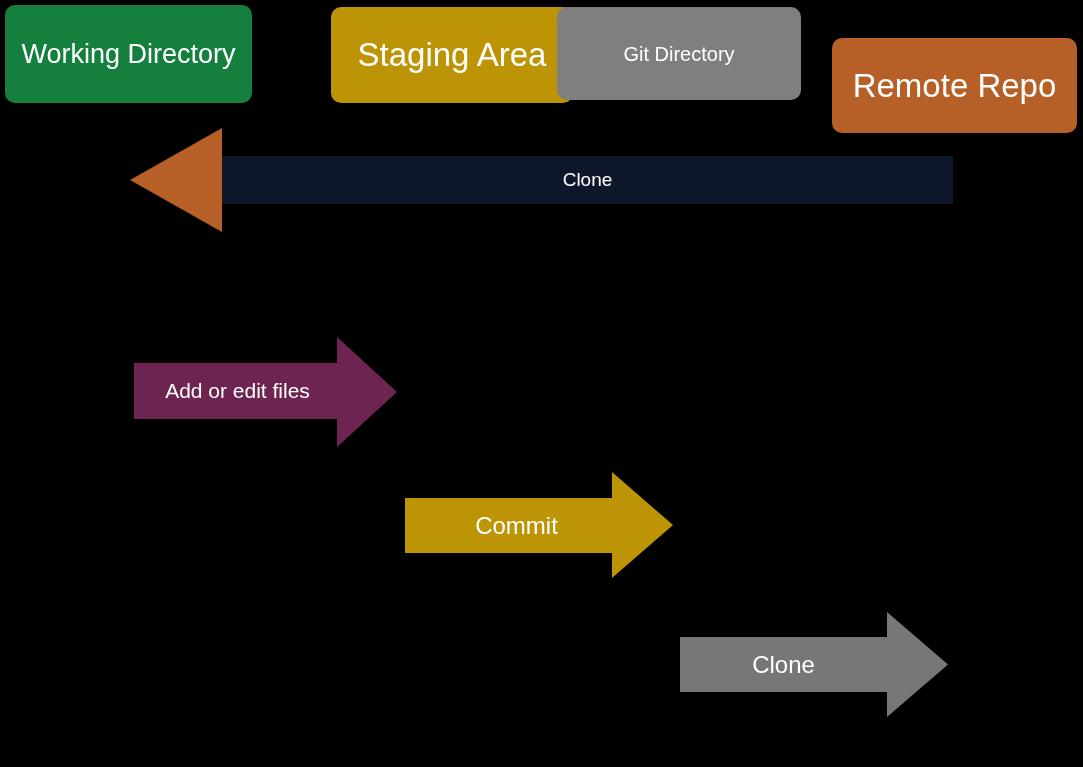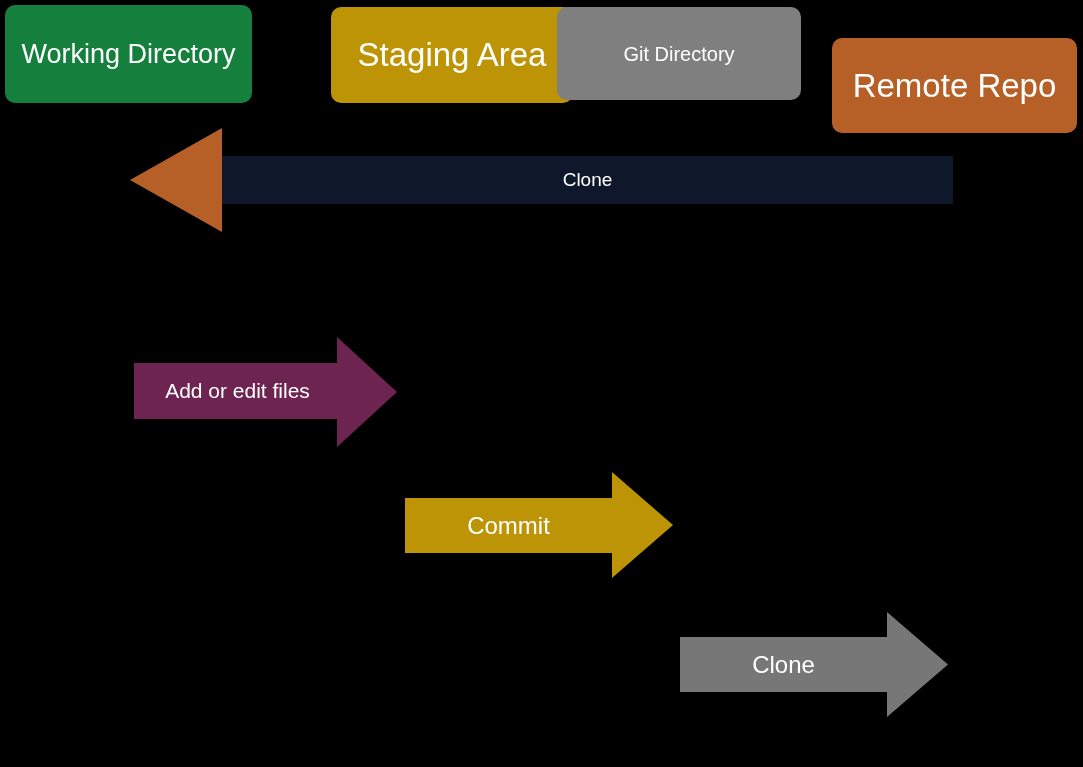--- a/index.html
+++ b/index.html
@@ -99,21 +99,21 @@
   </div>
 
   <div class="arrow arrow-add">
     <div class="arrow-body" style="background-color: rgb(110, 36, 81);">
       <span>Add or edit files</span>
     </div>
     <div class="arrow-head head-right" style="background-color: rgb(110, 36, 81);"></div>
   </div>
 
   <div class="arrow arrow-commit">
-    <div class="arrow-body" style="background-color: rgb(189, 148, 5);">
+    <div class="arrow-body" style="background-color: rgb(189, 148, 5); padding-left: 8px;">
       <span>Commit</span>
     </div>
     <div class="arrow-head head-right" style="background-color: rgb(189, 148, 5);"></div>
   </div>
 
   <div class="arrow arrow-push">
     <div class="arrow-body" style="background-color: rgb(119, 119, 119);">
       <span>Clone</span>
     </div>
     <div class="arrow-head head-right" style="background-color: rgb(119, 119, 119);"></div>

